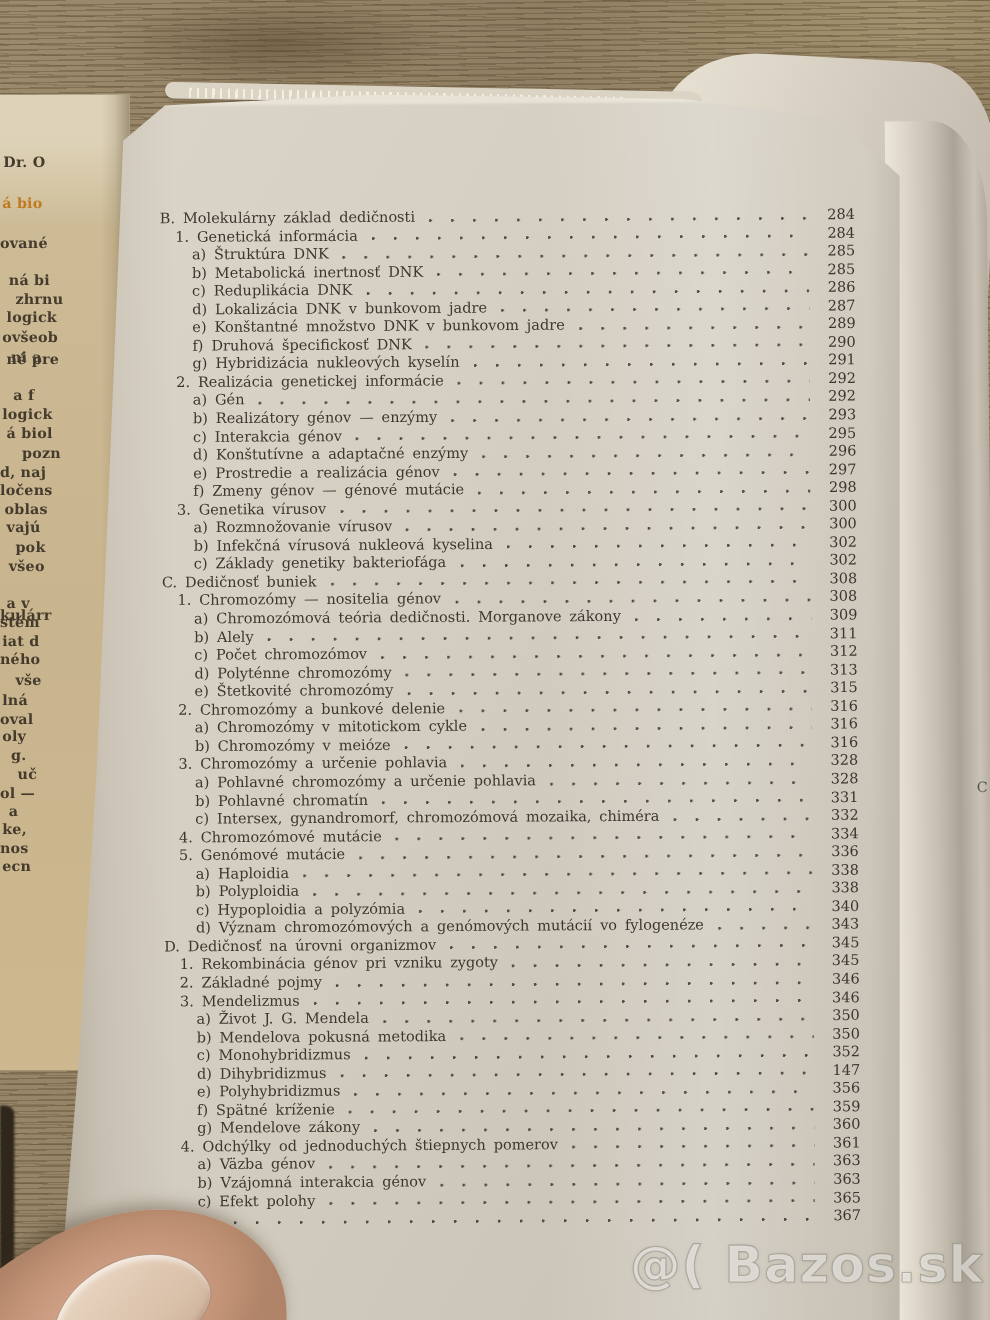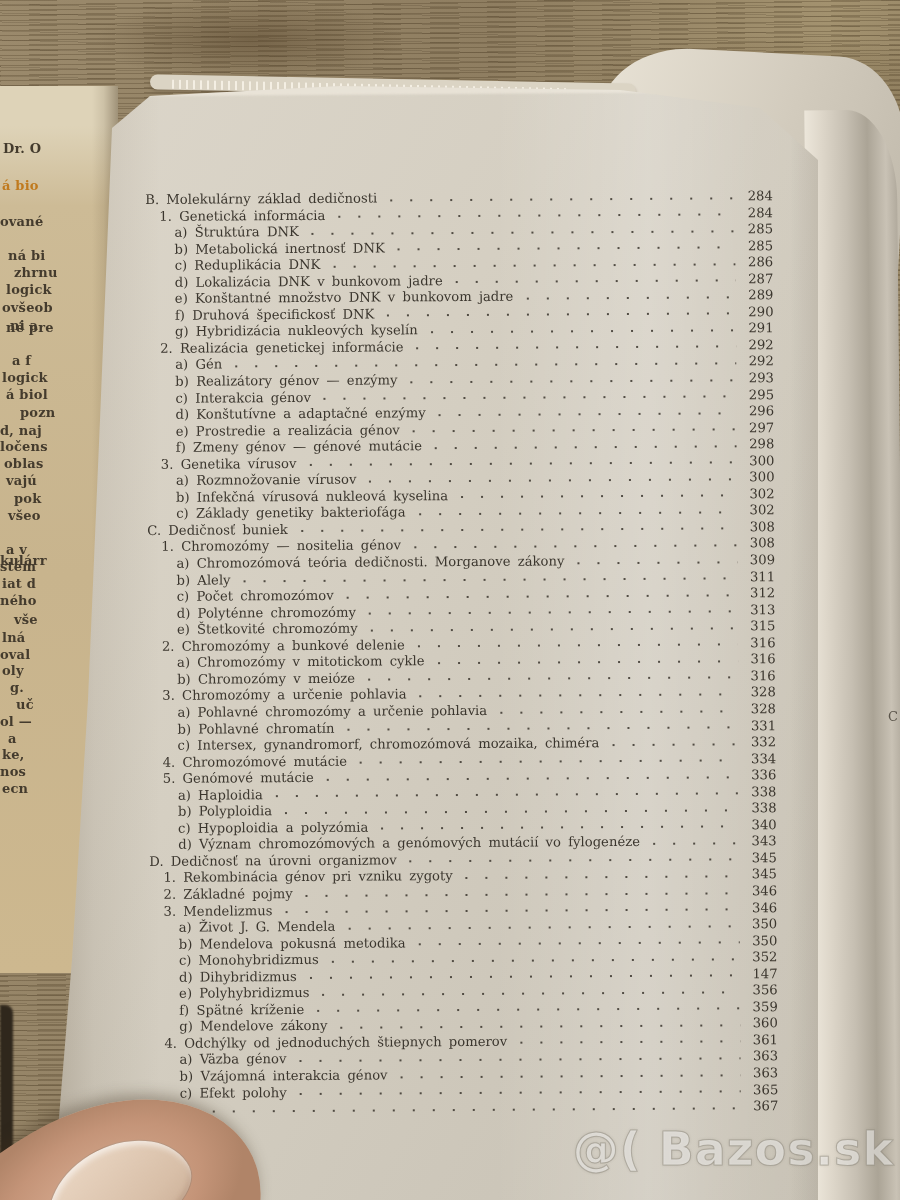--- a/index.html
+++ b/index.html
@@ -52,21 +52,21 @@
 
   
   #toc{left:148px;top:190px;width:632px;transform:rotate(-.35deg);}
   .toc-row{display:flex;align-items:baseline;height:16.55px;font-size:13.2px;color:#3b362e;
     word-spacing:3px;white-space:nowrap;}
   .toc-row .lbl{flex:none;}
   .toc-row .leader{flex:1 1 auto;min-width:0;height:6px;margin:0 8px 0 12px;align-self:flex-end;
     margin-bottom:3px;
     background-image:radial-gradient(circle at 2px 2px,rgba(58,53,45,.85) 1.15px,transparent 1.5px);
     background-size:20px 5px;background-repeat:repeat-x;}
-  .toc-row .pg{flex:none;width:34px;text-align:center;}
+  .toc-row .pg{flex:none;width:34px;text-align:right;}
   .ind-0{padding-left:0;}
   .ind-1{padding-left:14px;}
   .ind-2{padding-left:29px;}
   .ind-3{padding-left:29px;}
 
   
   #edge-frags span{position:absolute;font-size:13px;color:#5a544a;}
 
   
   #thumb{left:-70px;top:1112px;width:340px;height:240px;transform:rotate(-31deg);

